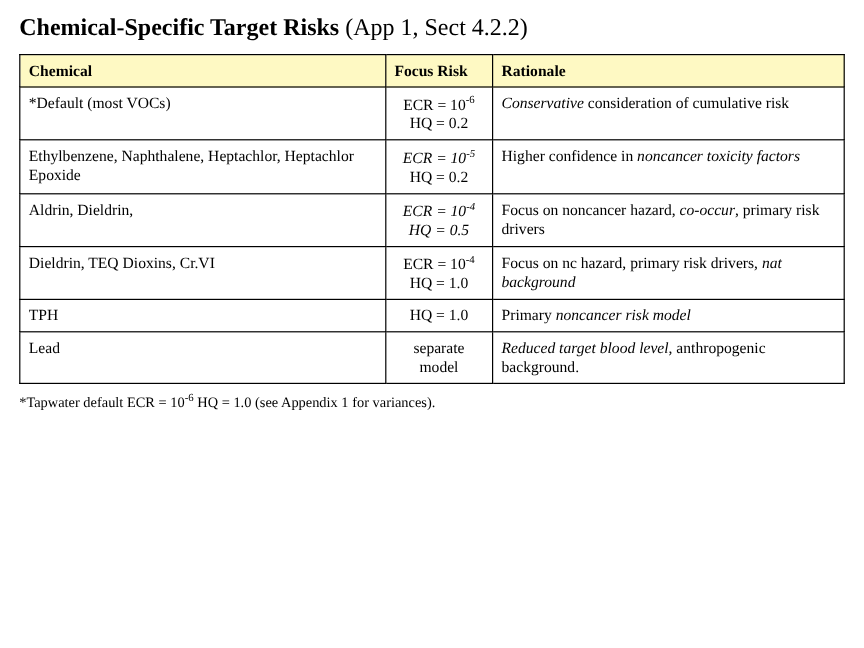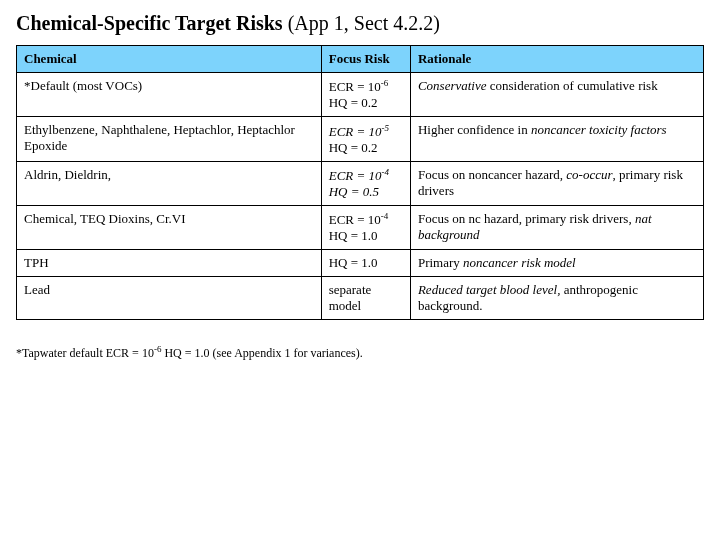--- a/index.html
+++ b/index.html
@@ -21,27 +21,28 @@
       width: 100%;
       border-collapse: collapse;
     }
     th, td {
       border: 1px solid #000;
       padding: 5px 7px;
       vertical-align: top;
     }
     th {
       font-weight: bold;
-      background: #7dd3fc;
+      background: #fef9c3;
       text-align: left;
     }
     td.target-risk {
+      text-align: center;
     }
     .footnote {
-      margin-top: 24px;
+      margin-top: 6px;
       font-size: 12px;
     }
     sup { font-size: 9px; }
     i { font-style: italic; }
   </style>
 </head>
 <body>
 
 <h1>
   Chemical-Specific Target Risks <span style="font-weight:normal;">(App 1, Sect 4.2.2)</span>
@@ -65,21 +66,21 @@
         <td>Ethylbenzene, Naphthalene, Heptachlor, Heptachlor Epoxide</td>
         <td class="target-risk"><i>ECR = 10<sup>-5</sup></i><br>HQ = 0.2</td>
         <td>Higher confidence in <i>noncancer toxicity factors</i></td>
       </tr>
       <tr>
         <td>Aldrin, Dieldrin,</td>
         <td class="target-risk"><i>ECR = 10<sup>-4</sup><br>HQ = 0.5</i></td>
         <td>Focus on noncancer hazard, <i>co-occur</i>, primary risk drivers</td>
       </tr>
       <tr>
-        <td>Chemical, TEQ Dioxins, Cr.VI</td>
+        <td>Dieldrin, TEQ Dioxins, Cr.VI</td>
         <td class="target-risk">ECR = 10<sup>-4</sup><br>HQ = 1.0</td>
         <td>Focus on nc hazard, primary risk drivers, <i>nat background</i></td>
       </tr>
       <tr>
         <td>TPH</td>
         <td class="target-risk">HQ = 1.0</td>
         <td>Primary <i>noncancer risk model</i></td>
       </tr>
       <tr>
         <td>Lead</td>

